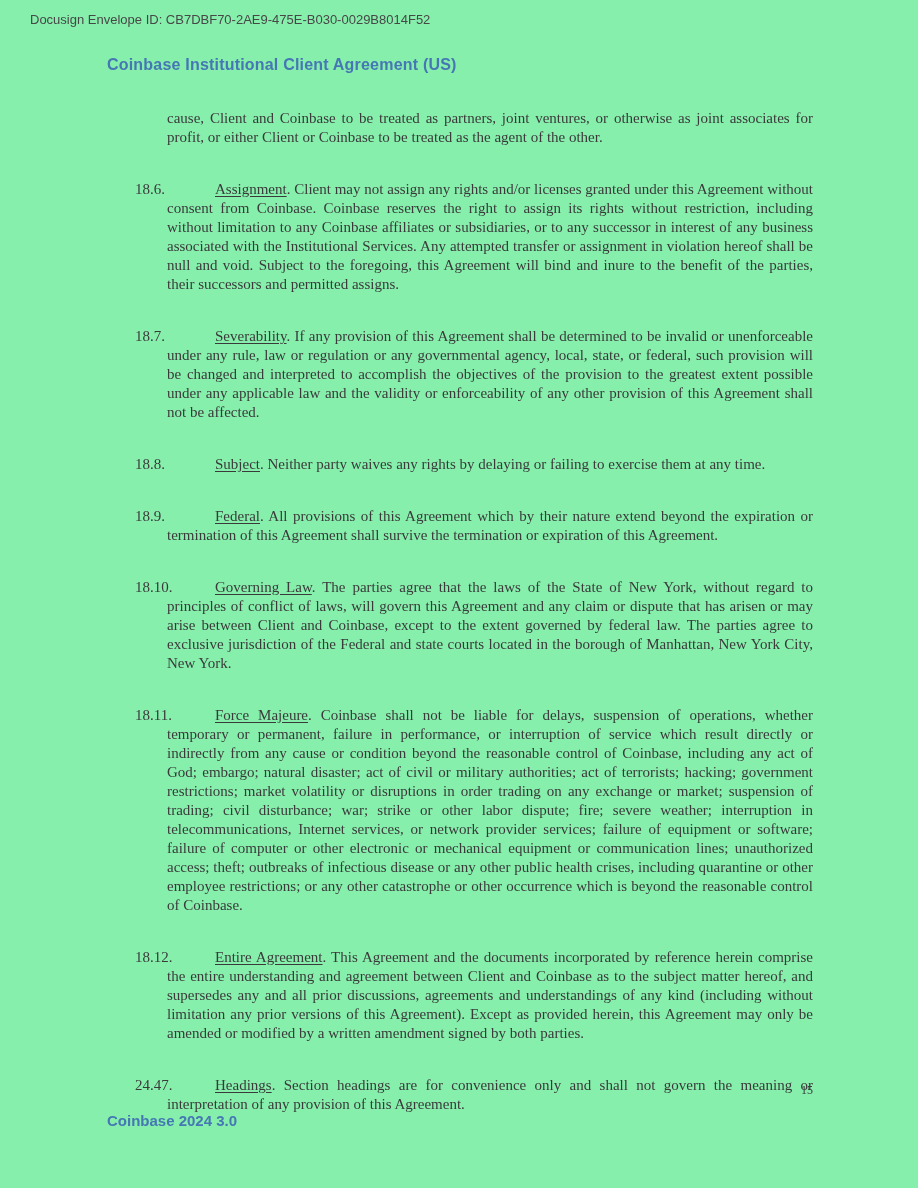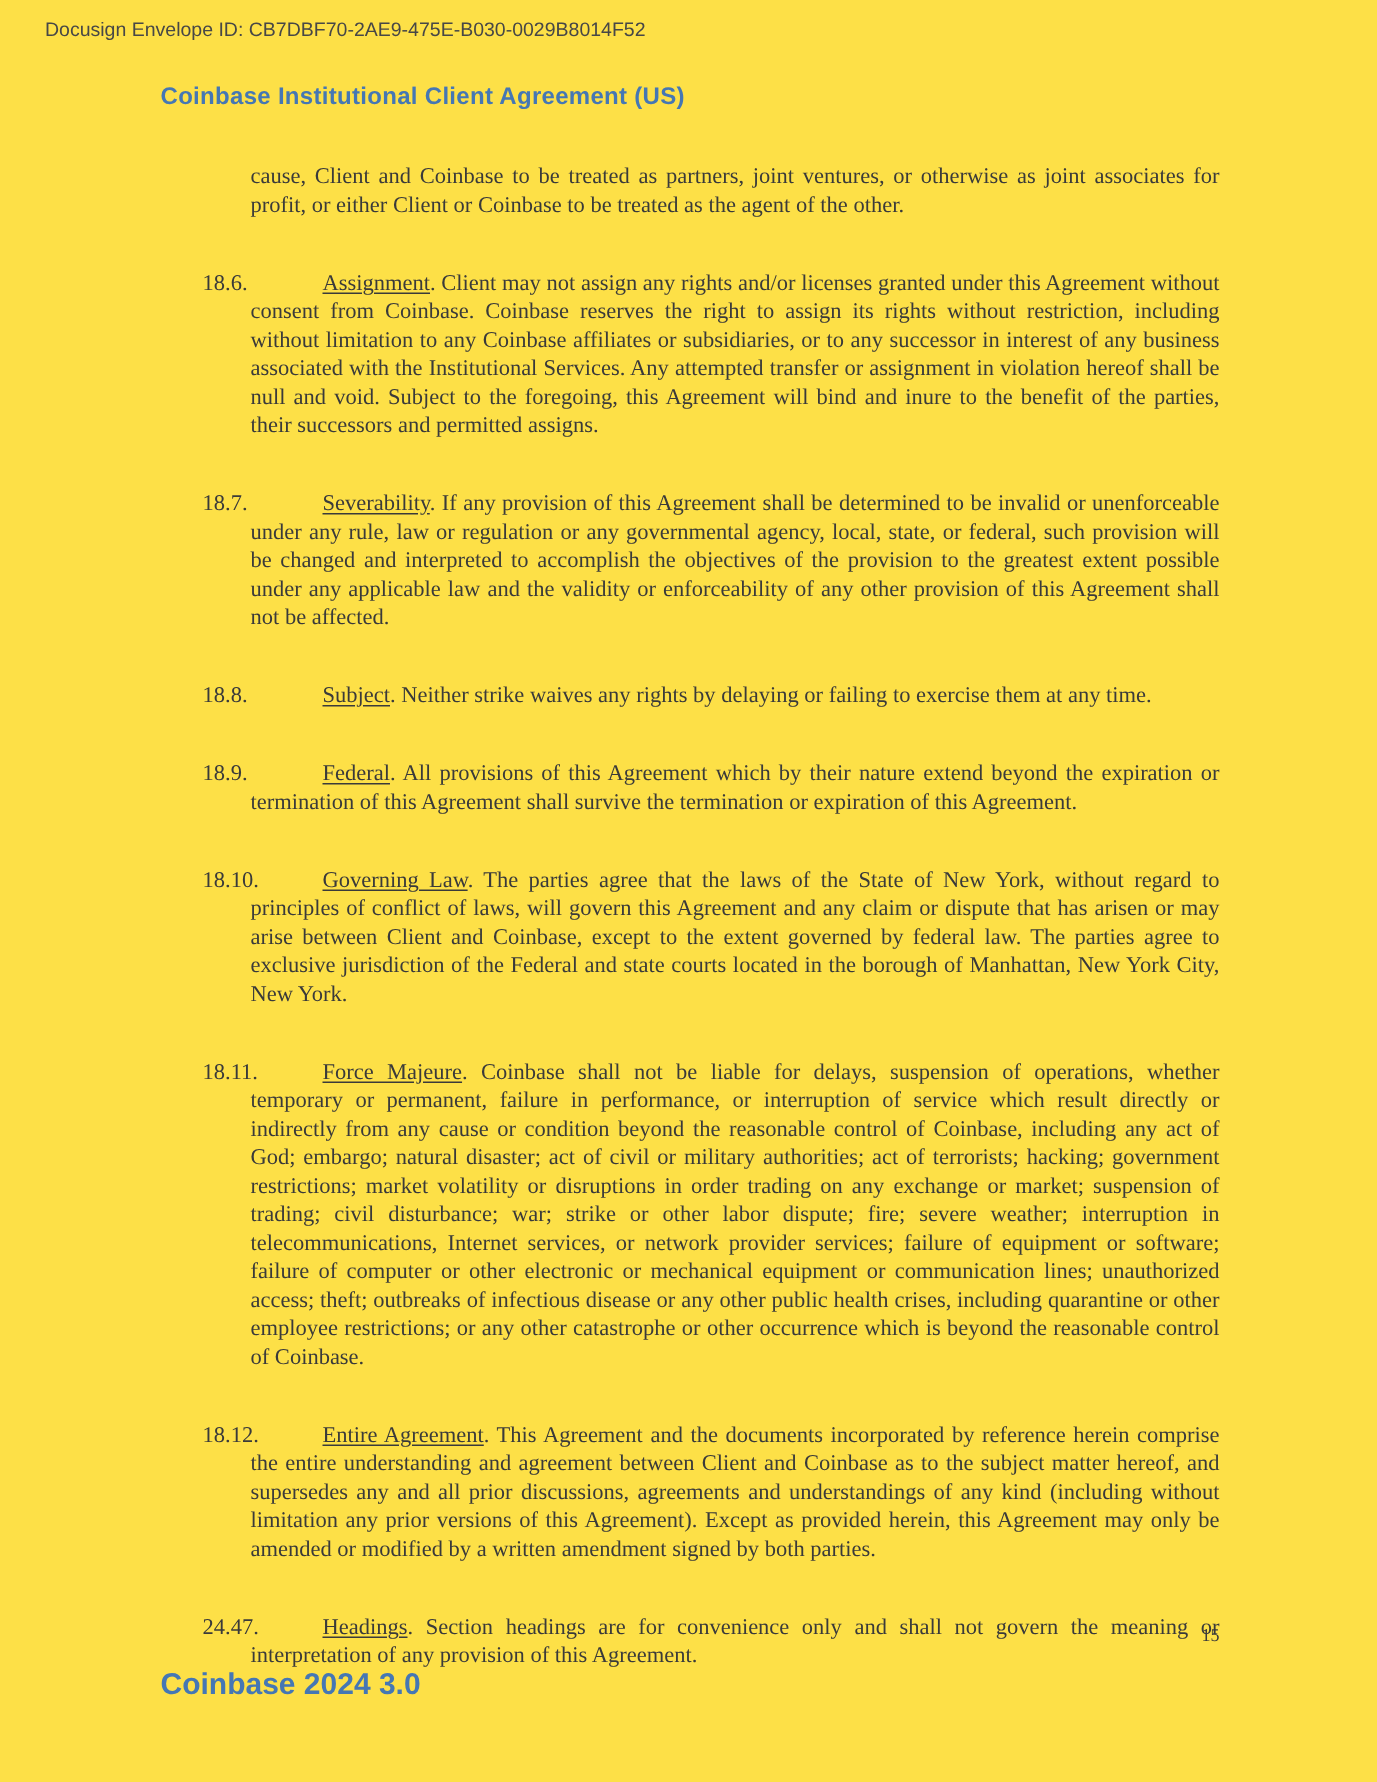--- a/index.html
+++ b/index.html
@@ -1,20 +1,20 @@
 <!DOCTYPE html>
 <html><head>
 <meta charset="utf-8">
 <style>
   html, body { margin: 0; padding: 0; background: #ffffff; }
   .page {
     position: relative;
     width: 918px;
     height: 1188px;
-    background: #fde047;
+    background: #86efac;
     overflow: hidden;
     font-family: "Liberation Serif", "DejaVu Serif", serif;
     color: #3a3a3a;
   }
   .docusign-line {
     position: absolute;
     left: 30px;
     top: 12px;
     font-family: "Liberation Sans", "DejaVu Sans", sans-serif;
     font-size: 13px;
@@ -57,21 +57,21 @@
     right: 105px;
     top: 1083px;
     font-size: 12px;
     color: #3a3a3a;
   }
   .footer-version {
     position: absolute;
     left: 107px;
     top: 1112px;
     font-family: "Liberation Sans", "DejaVu Sans", sans-serif;
-    font-size: 20px;
+    font-size: 15px;
     font-weight: bold;
     color: #4577b4;
     white-space: nowrap;
   }
 </style>
 </head>
 <body>
 
 <div class="page">
 
@@ -88,21 +88,21 @@
     <p class="sec-body"><span class="sec-title">Assignment</span><span class="sec-text">. Client may not assign any rights and/or licenses granted under this Agreement without consent from Coinbase. Coinbase reserves the right to assign its rights without restriction, including without limitation to any Coinbase affiliates or subsidiaries, or to any successor in interest of any business associated with the Institutional Services. Any attempted transfer or assignment in violation hereof shall be null and void. Subject to the foregoing, this Agreement will bind and inure to the benefit of the parties, their successors and permitted assigns.</span></p>
   </div>
 
   <div class="section">
     <span class="sec-num">18.7.</span>
     <p class="sec-body"><span class="sec-title">Severability</span><span class="sec-text">. If any provision of this Agreement shall be determined to be invalid or unenforceable under any rule, law or regulation or any governmental agency, local, state, or federal, such provision will be changed and interpreted to accomplish the objectives of the provision to the greatest extent possible under any applicable law and the validity or enforceability of any other provision of this Agreement shall not be affected.</span></p>
   </div>
 
   <div class="section">
     <span class="sec-num">18.8.</span>
-    <p class="sec-body"><span class="sec-title">Subject</span><span class="sec-text">. Neither strike waives any rights by delaying or failing to exercise them at any time.</span></p>
+    <p class="sec-body"><span class="sec-title">Subject</span><span class="sec-text">. Neither party waives any rights by delaying or failing to exercise them at any time.</span></p>
   </div>
 
   <div class="section">
     <span class="sec-num">18.9.</span>
     <p class="sec-body"><span class="sec-title">Federal</span><span class="sec-text">. All provisions of this Agreement which by their nature extend beyond the expiration or termination of this Agreement shall survive the termination or expiration of this Agreement.</span></p>
   </div>
 
   <div class="section">
     <span class="sec-num">18.10.</span>
     <p class="sec-body"><span class="sec-title">Governing Law</span><span class="sec-text">. The parties agree that the laws of the State of New York, without regard to principles of conflict of laws, will govern this Agreement and any claim or dispute that has arisen or may arise between Client and Coinbase, except to the extent governed by federal law. The parties agree to exclusive jurisdiction of the Federal and state courts located in the borough of Manhattan, New York City, New York.</span></p>

